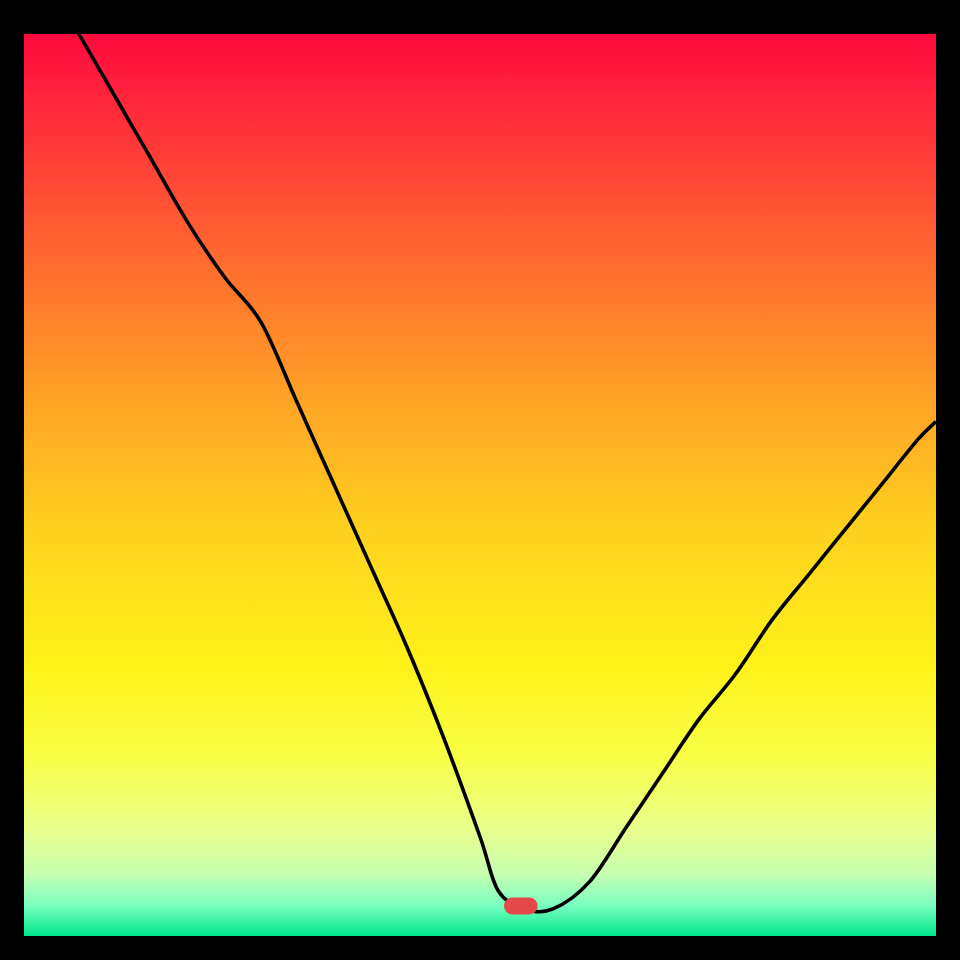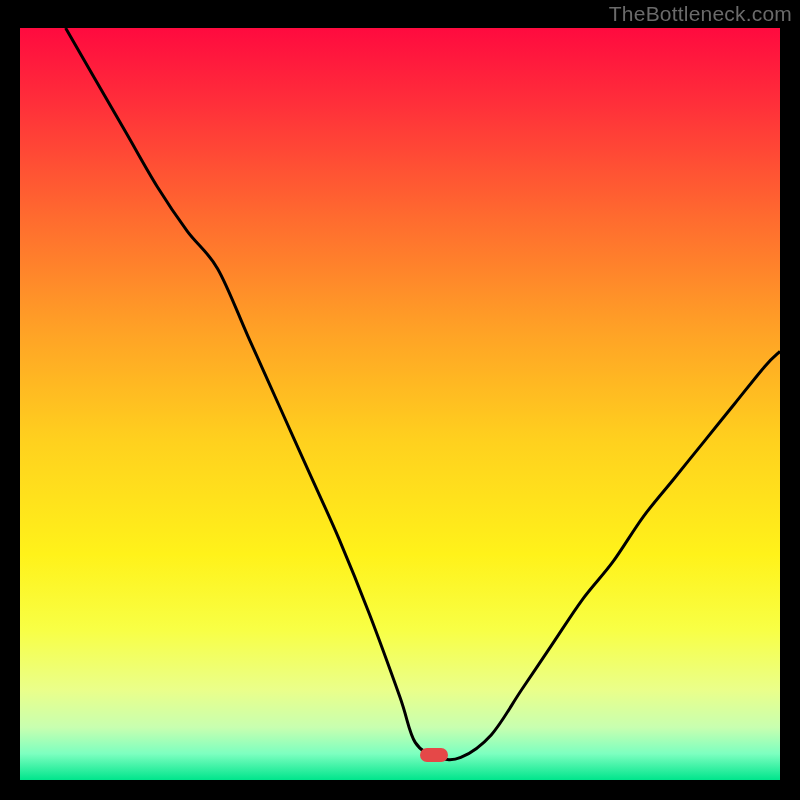--- a/index.html
+++ b/index.html
@@ -53,21 +53,20 @@
     border-radius: 7px;
     transform: translate(-50%, -50%);
     z-index: 5;
   }
 </style>
 </head>
 <body>
 
 <div class="frame">
 
-  <div class="watermark">TheBottleneck.com</div>
 
   <div class="plot-area">
 
     <svg class="gradient" viewBox="0 0 760 752" preserveAspectRatio="none">
       <defs>
         <linearGradient id="bg-grad" x1="0" y1="0" x2="0" y2="1">
             <stop offset="0%" stop-color="#ff0a3f"></stop>
             <stop offset="10%" stop-color="#ff2f3a"></stop>
             <stop offset="25%" stop-color="#ff6a2f"></stop>
             <stop offset="40%" stop-color="#ffa126"></stop>

